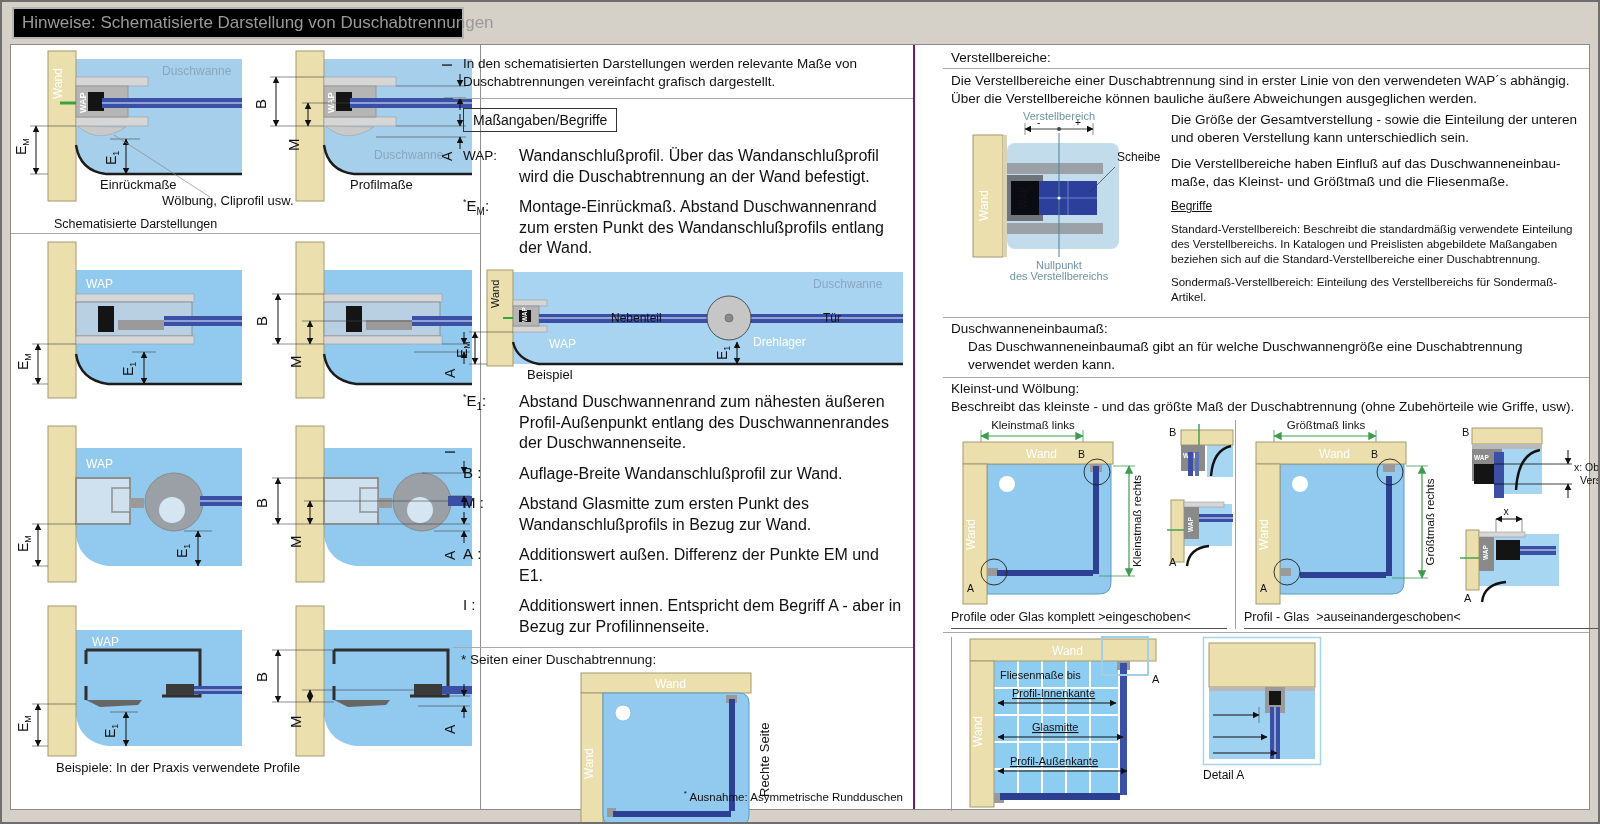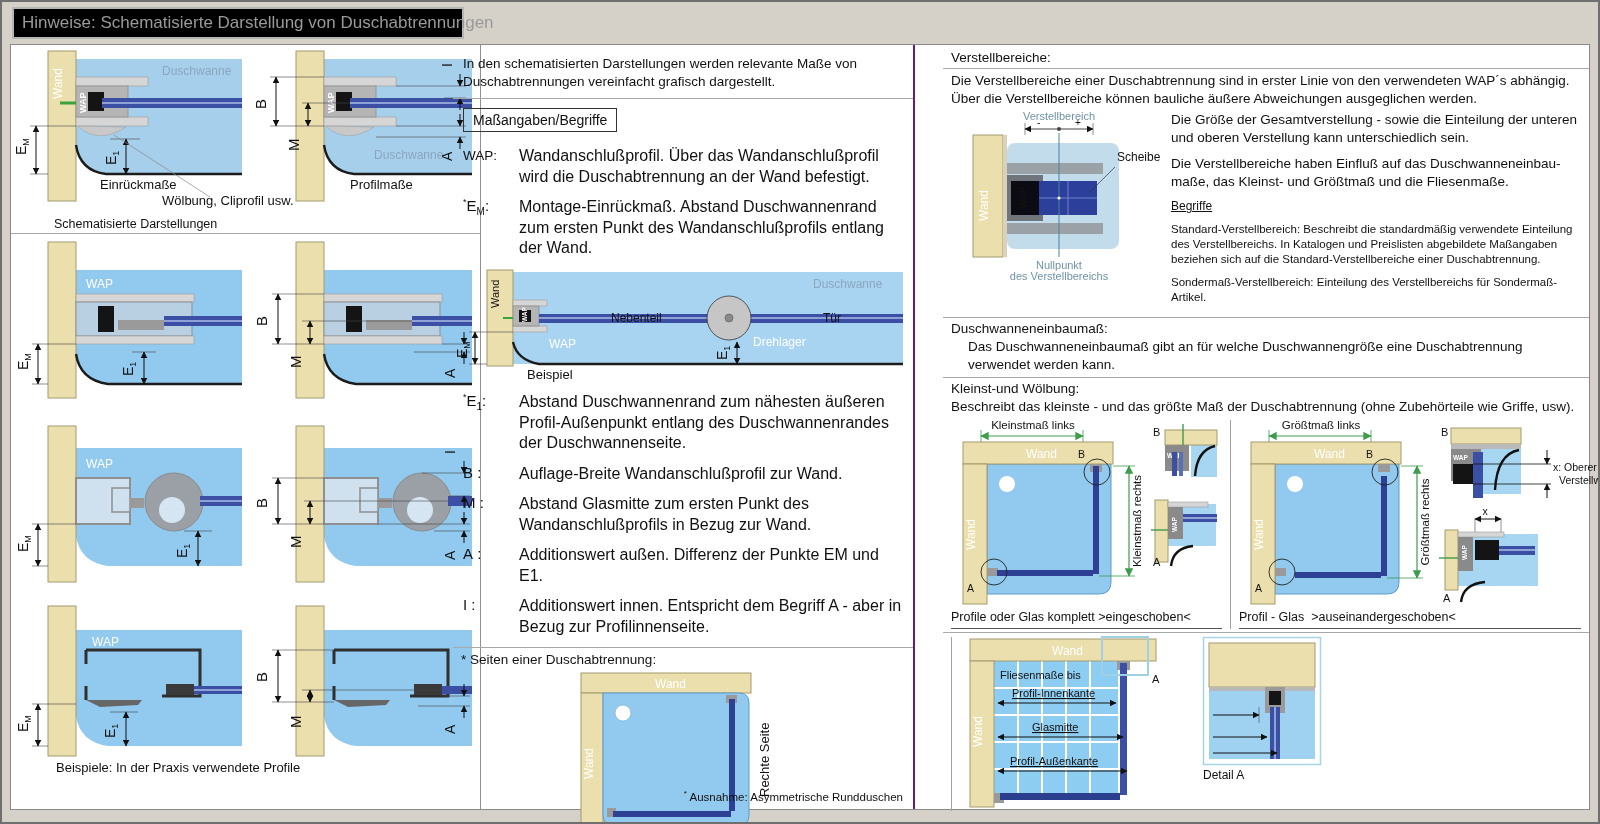--- a/index.html
+++ b/index.html
@@ -30,21 +30,21 @@
   .leftcap2{font-size:13px;padding-left:42px;margin:0;}
   
   .sec-h{font-size:13.5px;margin:2px 0;}
   .vflex{display:flex;gap:10px;}
   .vtext{width:408px;}
   .vtext p{margin-bottom:9px;}
   .begriffe{font-size:12px;text-decoration:underline;margin:2px 0 6px;}
   .kgrow{display:flex;margin-top:4px;}
   .kg-group1{width:276px;}
   .kg-group2{flex:1;border-left:1px solid #a0a0a0;padding-left:8px;margin-left:8px;}
-  .kg-inner{display:flex;gap:4px;}
+  .kg-inner{display:flex;gap:20px;}
   .kg-insets{display:flex;flex-direction:column;gap:8px;padding-top:4px;}
   .kg-cap{font-size:12.5px;border-bottom:1px solid #555;padding:2px 0 4px;margin-top:2px;}
   .flrow{display:flex;gap:10px;margin-top:4px;}
   .fltext{width:232px;}
   .fltext .body-t{margin:6px 0 14px;}
   .flsep{border-left:1px solid #a0a0a0;}
   .detailcol{margin-left:26px;}
   .detailcap{font-size:12px;margin-top:3px;}
   svg{display:block;overflow:visible;}
   svg text{font-family:"Liberation Sans",sans-serif;fill:#111;}

